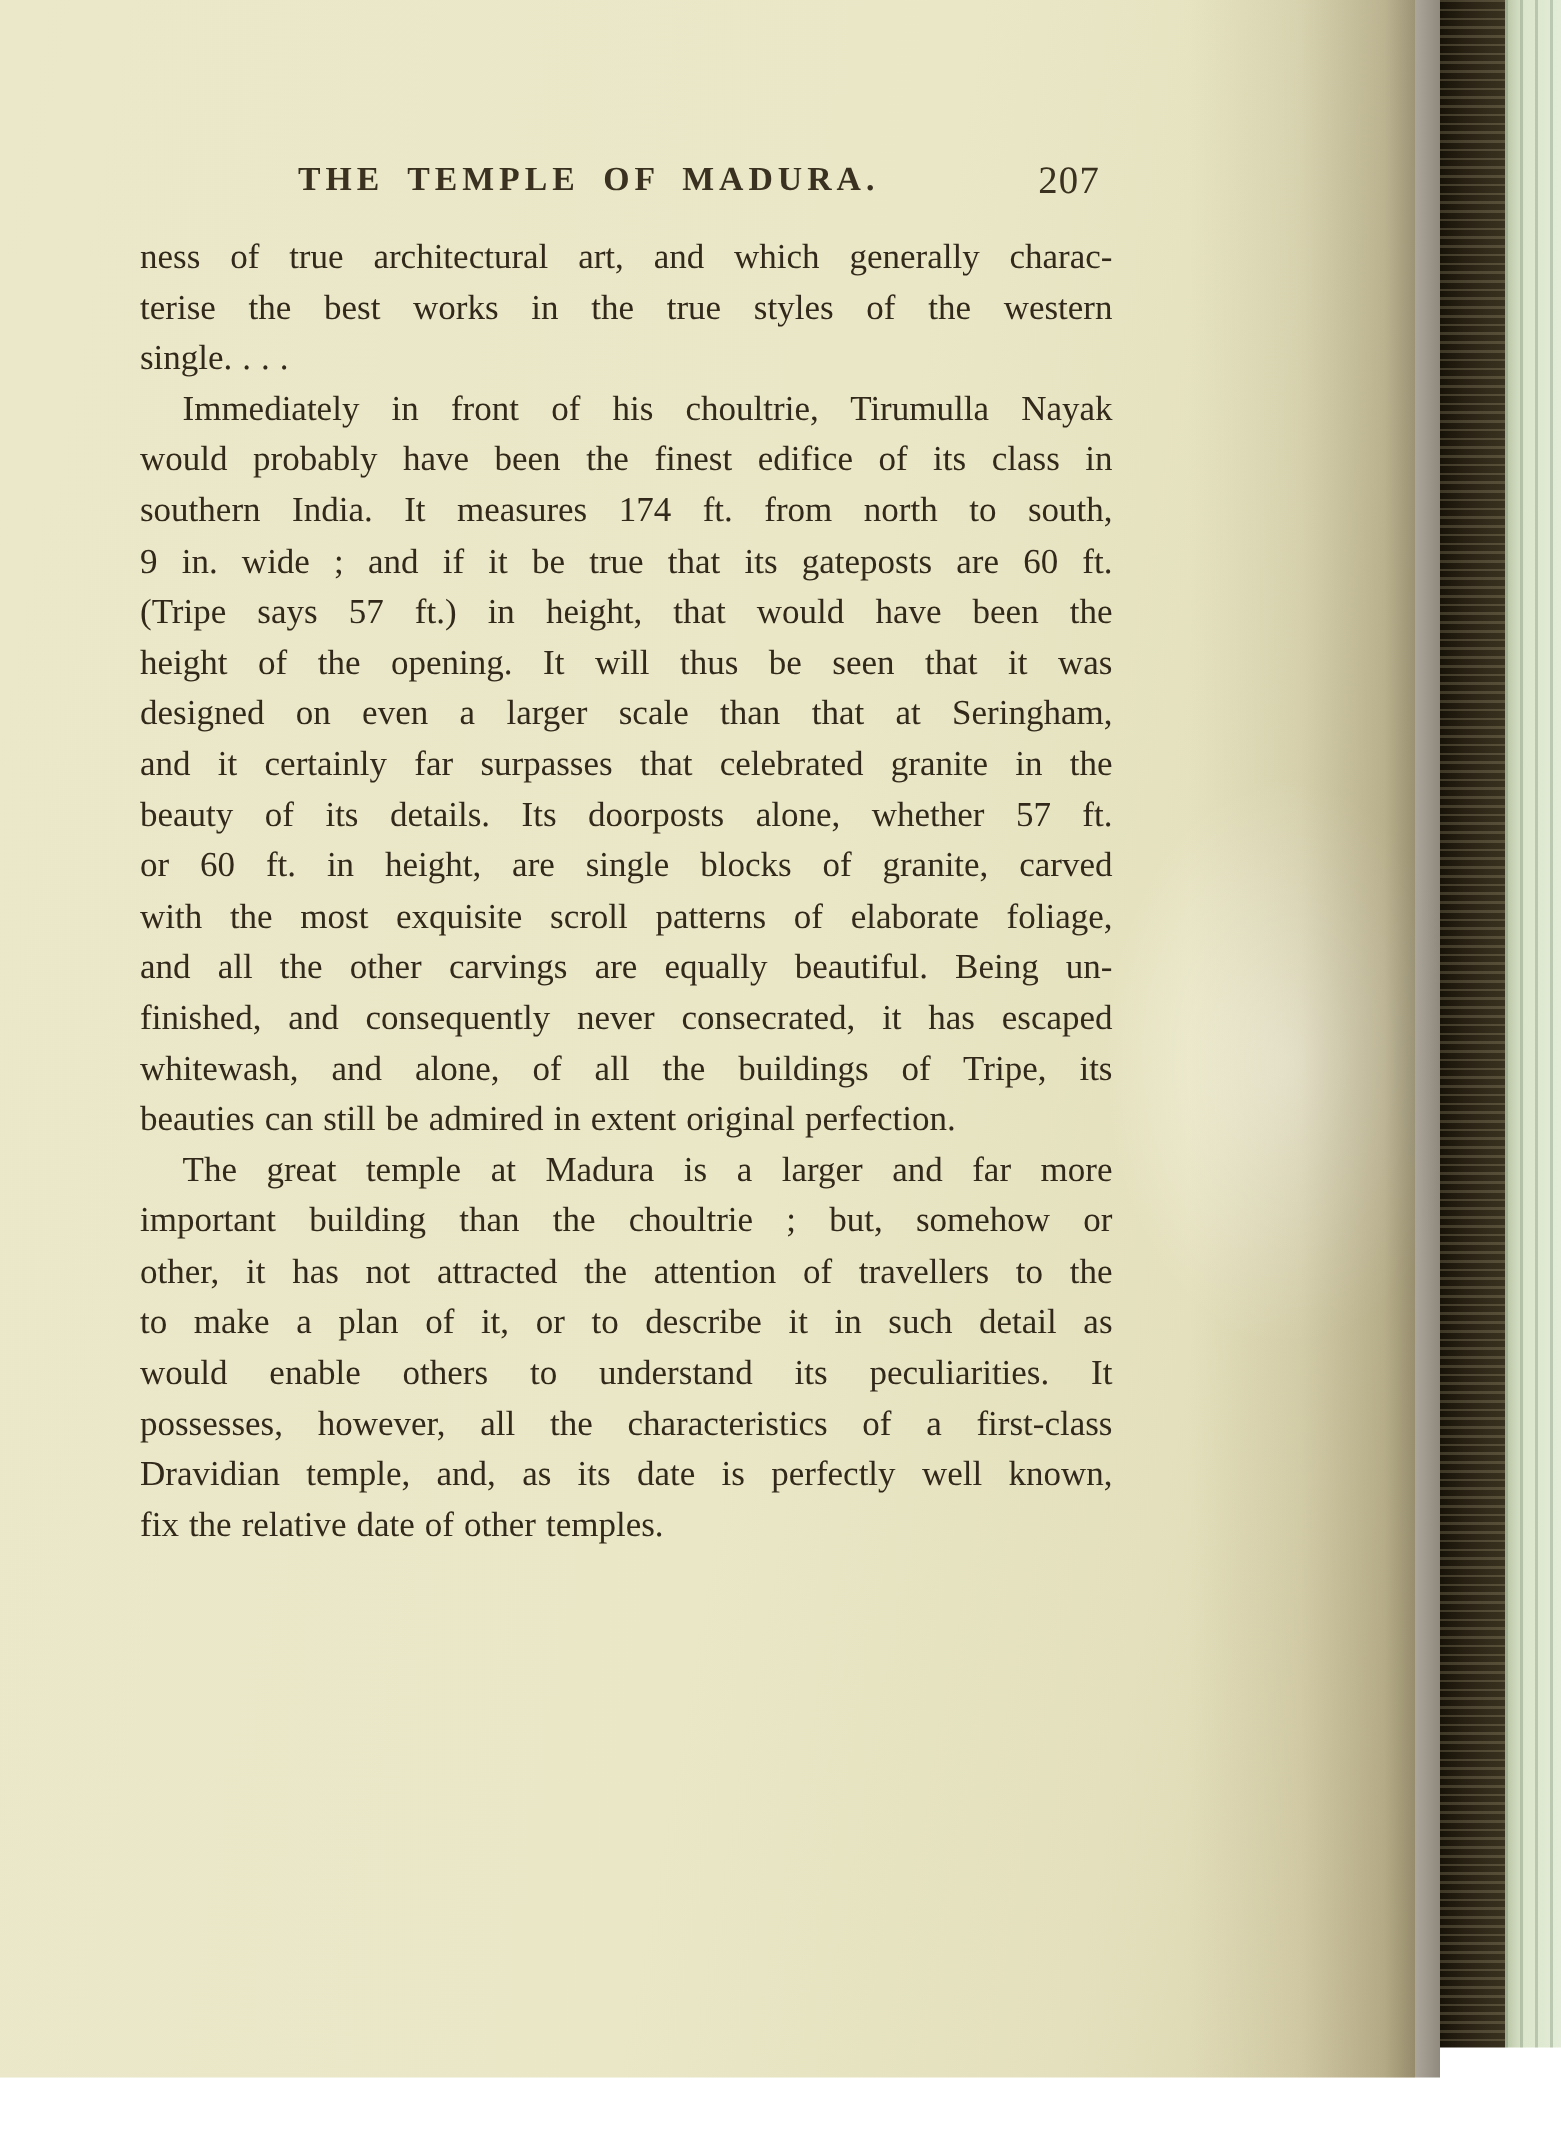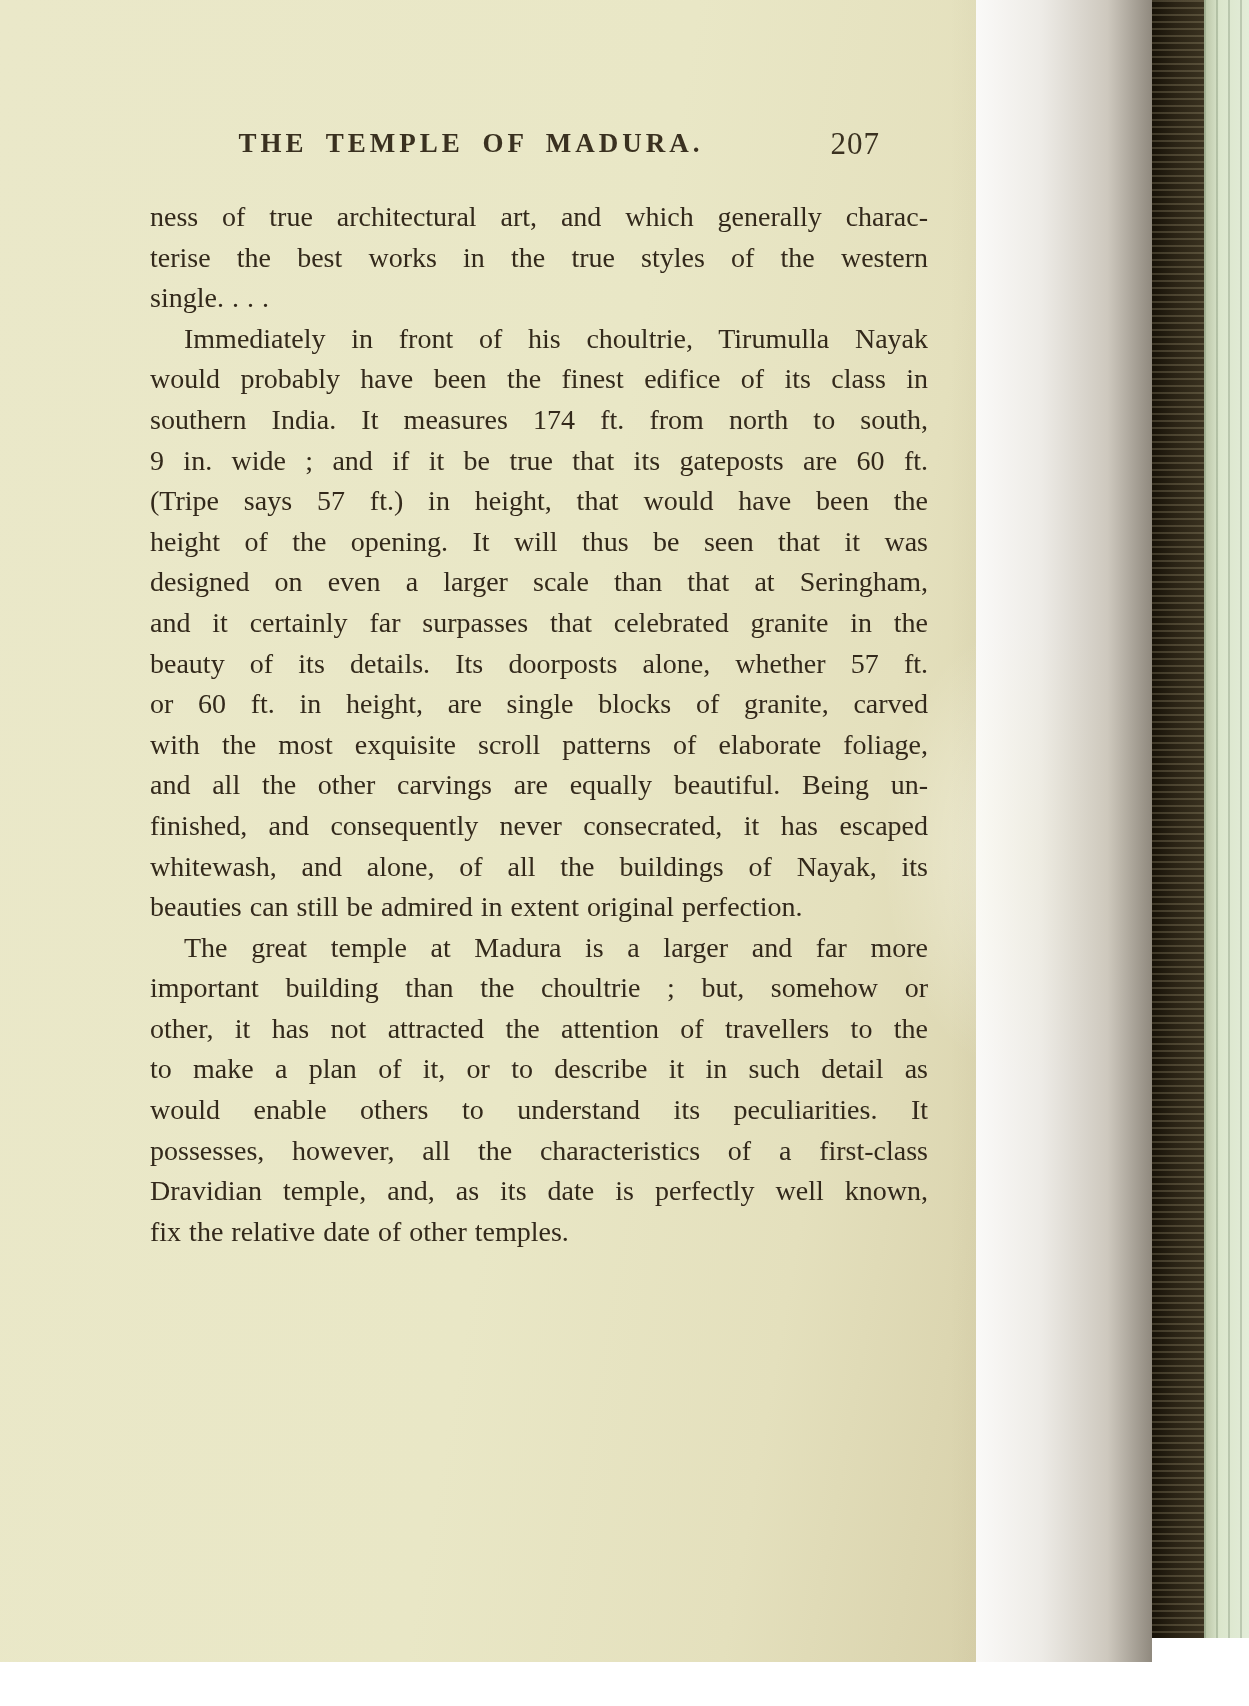--- a/index.html
+++ b/index.html
@@ -13,21 +13,21 @@
     height: 1706px;
     background: #ffffff;
     overflow: hidden;
     font-family: "Liberation Serif", "DejaVu Serif", serif;
   }
   
   .page {
     position: absolute;
     left: 0;
     top: 0;
-    width: 976px;
+    width: 1132px;
     height: 1662px;
     background: linear-gradient(100deg, #eae8c9 0%, #e9e7c6 55%, #e4e0bd 80%, #d8d1ab 100%);
   }
   
   .light-patch {
     position: absolute;
     left: 880px;
     top: 620px;
     width: 300px;
     height: 460px;
@@ -96,27 +96,26 @@
     position: absolute;
     right: 10px;
     top: -2px;
     font-size: 31px;
     letter-spacing: 1px;
   }
   
   .page-text {
     position: absolute;
     left: 112px;
-    top: 197px;
+    top: 186px;
     width: 778px;
     color: #33291b;
     font-size: 28px;
     line-height: 40.6px;
     word-spacing: 1px;
-    margin-left: 38px;
   }
   .paragraph { margin: 0; }
   .line {
     text-align: justify;
     text-align-last: justify;
   }
   .line.last {
     text-align-last: left;
   }
   .line.indent {
@@ -147,21 +146,21 @@
           <div class="line">9 in. wide ; and if it be true that its gateposts are 60 ft.</div>
           <div class="line">(Tripe says 57 ft.) in height, that would have been the</div>
           <div class="line">height of the opening. It will thus be seen that it was</div>
           <div class="line">designed on even a larger scale than that at Seringham,</div>
           <div class="line">and it certainly far surpasses that celebrated granite in the</div>
           <div class="line">beauty of its details. Its doorposts alone, whether 57 ft.</div>
           <div class="line">or 60 ft. in height, are single blocks of granite, carved</div>
           <div class="line">with the most exquisite scroll patterns of elaborate foliage,</div>
           <div class="line">and all the other carvings are equally beautiful. Being un-</div>
           <div class="line">finished, and consequently never consecrated, it has escaped</div>
-          <div class="line">whitewash, and alone, of all the buildings of Nayak, its</div>
+          <div class="line">whitewash, and alone, of all the buildings of Tripe, its</div>
           <div class="line last">beauties can still be admired in extent original perfection.</div>
         </div>
         <div class="paragraph">
           <div class="line indent">The great temple at Madura is a larger and far more</div>
           <div class="line">important building than the choultrie ; but, somehow or</div>
           <div class="line">other, it has not attracted the attention of travellers to the</div>
           <div class="line">to make a plan of it, or to describe it in such detail as</div>
           <div class="line">would enable others to understand its peculiarities. It</div>
           <div class="line">possesses, however, all the characteristics of a first-class</div>
           <div class="line">Dravidian temple, and, as its date is perfectly well known,</div>

